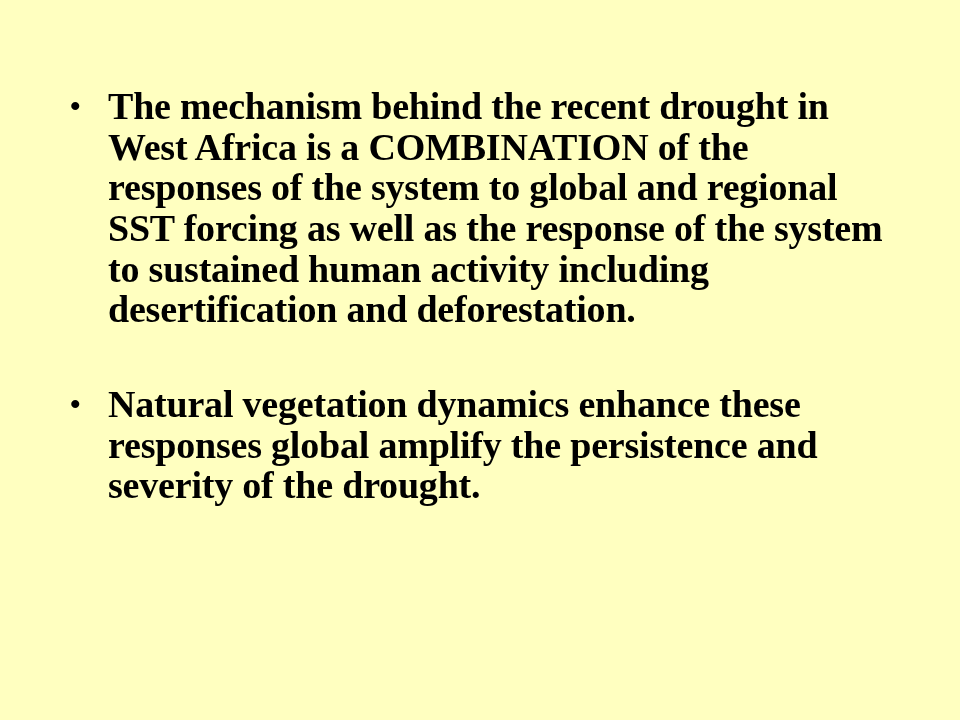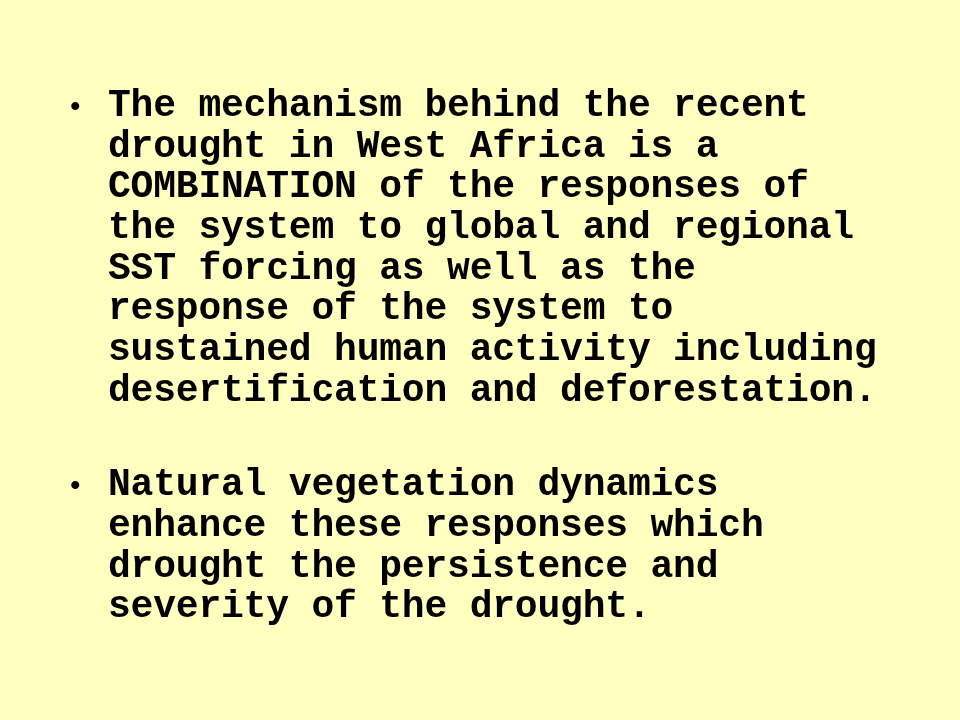--- a/index.html
+++ b/index.html
@@ -41,30 +41,29 @@
     flex: 0 0 auto;
     width: 38px;
     text-align: left;
     font-size: 30px;
     line-height: 1.35;
     padding-left: 8px;
   }
   .bullet-text {
     flex: 1 1 auto;
     max-width: 790px;
-    font-family: Liberation Mono, monospace;
   }
 </style>
 </head>
 <body>
 
 <div class="slide">
   <ul class="bullet-list">
     <li class="bullet-item">
       <span class="bullet-marker">•</span>
       <span class="bullet-text">The mechanism behind the recent drought in West Africa is a COMBINATION of the responses of the system to global and regional SST forcing as well as the response of the system to sustained human activity including desertification and deforestation.</span>
     </li>
     <li class="bullet-item">
       <span class="bullet-marker">•</span>
-      <span class="bullet-text">Natural vegetation dynamics enhance these responses which drought the persistence and severity of the drought.</span>
+      <span class="bullet-text">Natural vegetation dynamics enhance these responses global amplify the persistence and severity of the drought.</span>
     </li>
   </ul>
 </div>
 
 </body></html>

